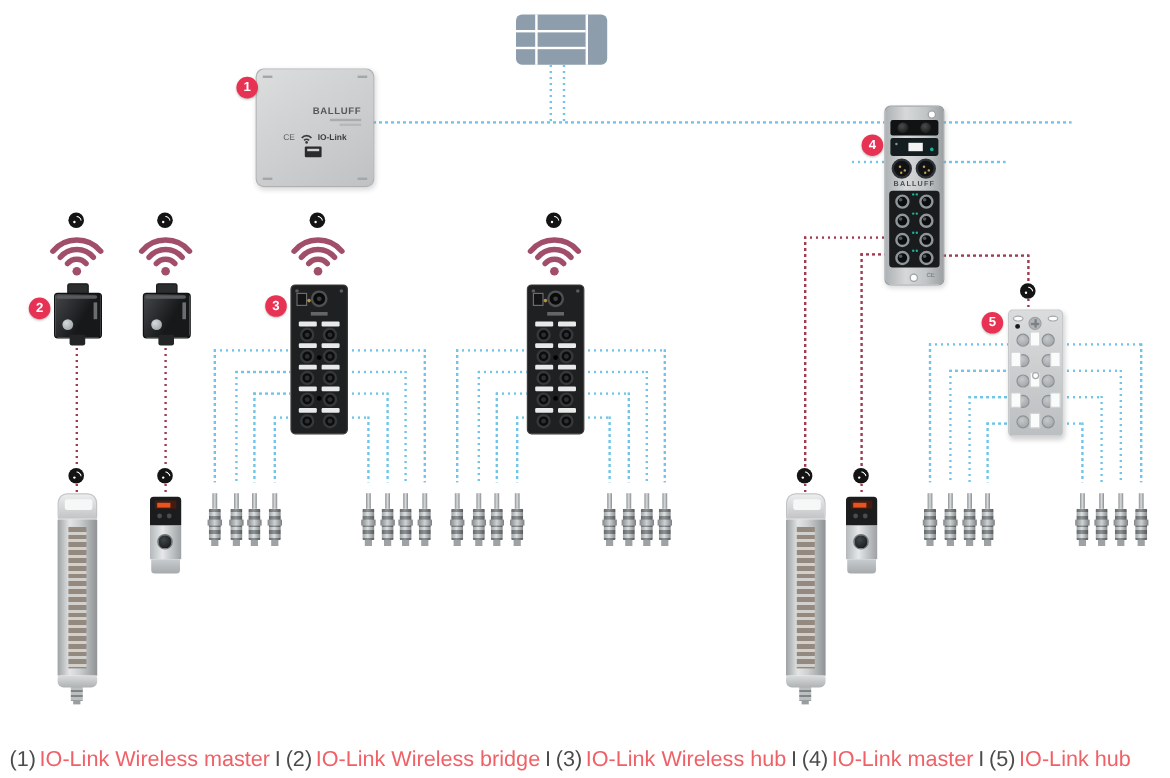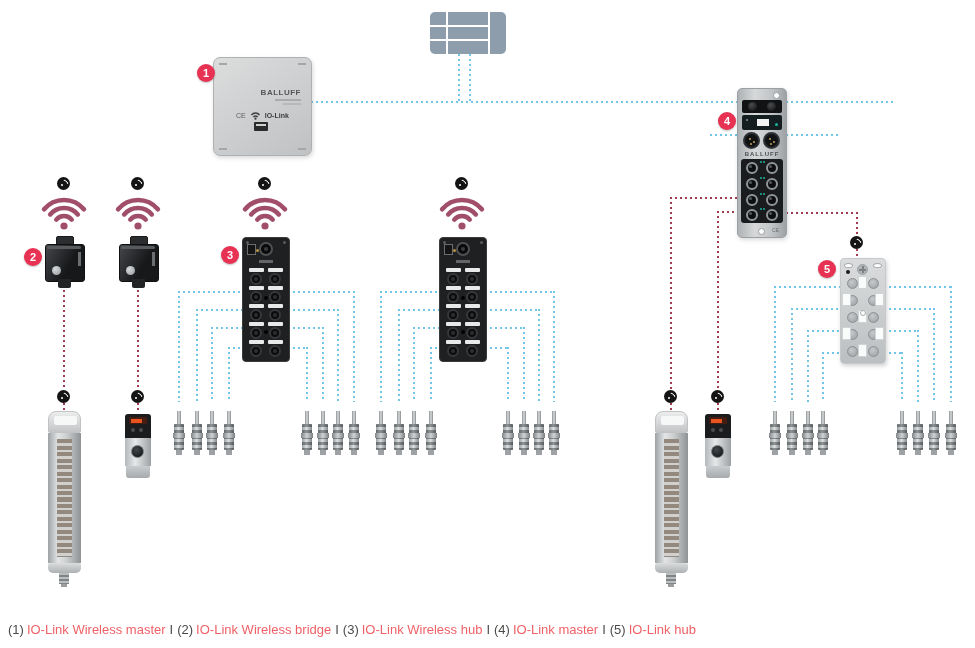--- a/index.html
+++ b/index.html
@@ -115,21 +115,21 @@
   
   .m8{position:absolute;width:10px;height:44px;top:411px;}
   .m8 .shaft{position:absolute;left:3px;top:0;width:4px;height:13px;background:linear-gradient(90deg,#8d9193,#d9dcdd 50%,#85898b);}
   .m8 .body{position:absolute;left:0;top:13px;width:10px;height:26px;
             background:linear-gradient(90deg,#9aa0a2,#dcdfe0 45%,#86898b),repeating-linear-gradient(180deg,rgba(90,95,97,.55) 0 3px,rgba(255,255,255,0) 3px 6px);
             background-blend-mode:multiply;border-radius:1px;}
   .m8 .nut{position:absolute;left:-1px;top:22px;width:12px;height:5px;background:linear-gradient(90deg,#83878a,#cfd2d3 50%,#7b7f82);}
   .m8 .tail{position:absolute;left:2px;top:39px;width:6px;height:5px;background:#9ea2a4;}
 
   
-  .caption{position:absolute;left:8px;top:622px;font-size:13px;color:#4b4b49;white-space:nowrap;}
+  .caption{position:absolute;left:8px;top:622px;font-size:18px;color:#4b4b49;white-space:nowrap;}
   .caption .cl{color:#ef6167;}
   .caption .csep{margin:0 4px;color:#4b4b49;}
   .caption .cnum{margin-right:3px;}
 </style>
 </head>
 <body>
 
 <div id="stage">
 
   <div class="plc">

